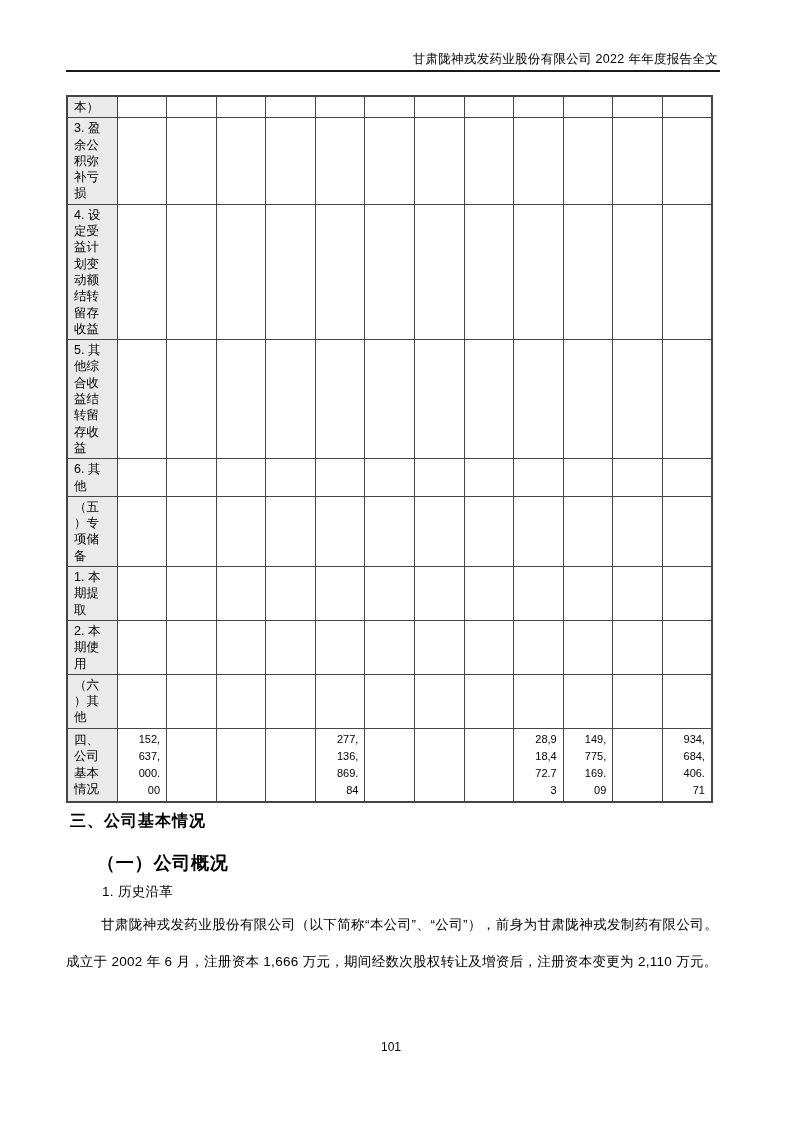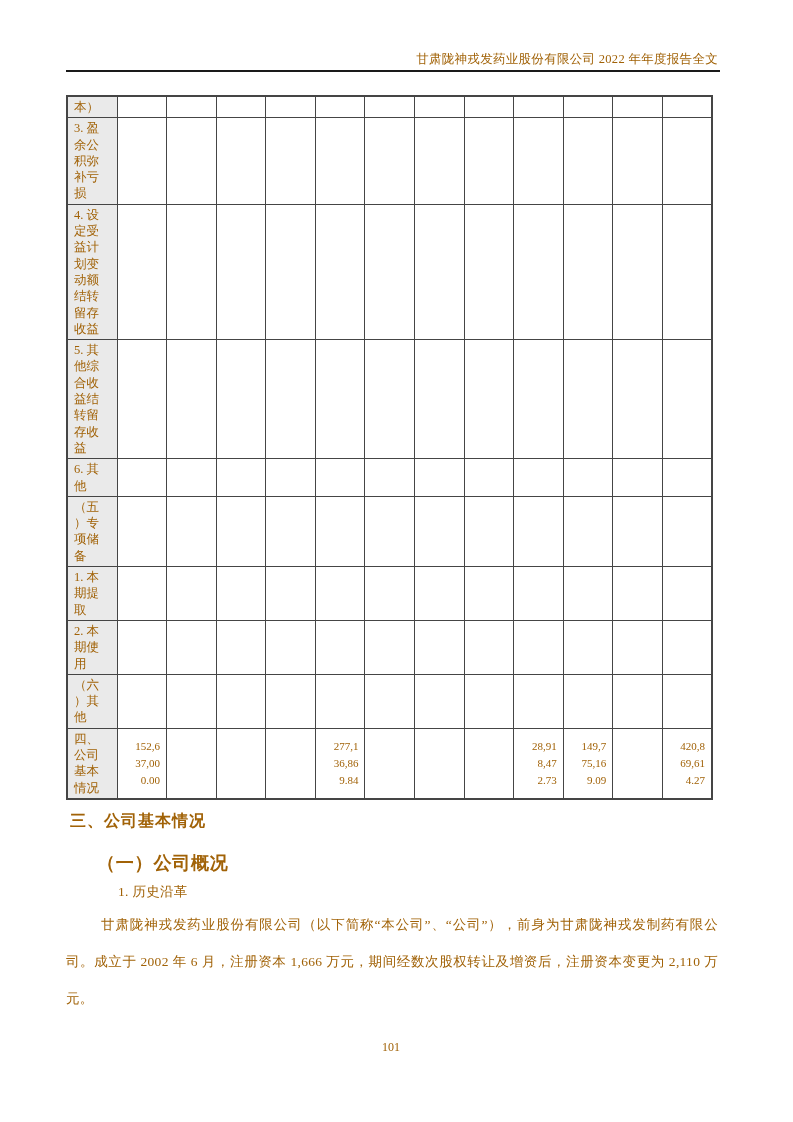--- a/index.html
+++ b/index.html
@@ -2,22 +2,22 @@
 <html style="--label-bg: #eaeaea; --border-color: #454545;"><head>
 <meta charset="utf-8">
 <style>
   * { margin: 0; padding: 0; box-sizing: border-box; }
   html, body { background: #ffffff; }
   .page {
     position: relative;
     width: 793px;
     height: 1122px;
     background: #ffffff;
-    font-family: Liberation Serif, serif;
-    color: #a16207;
+    font-family: Liberation Sans, sans-serif;
+    color: #000000;
     overflow: hidden;
   }
 
   
   .header-title {
     position: absolute;
     top: 51px; left: 66px; width: 652px;
     text-align: right;
     font-size: 12.5px;
     letter-spacing: 0.3px;
@@ -70,21 +70,21 @@
   }
   .sub-heading {
     position: absolute;
     left: 97px; top: 851px;
     font-size: 18px;
     font-weight: bold;
     letter-spacing: 0.8px;
   }
   .item-heading {
     position: absolute;
-    left: 118px; top: 883px;
+    left: 102px; top: 883px;
     font-size: 13.5px;
     letter-spacing: 0.3px;
   }
   .body-paragraph {
     position: absolute;
     left: 66px; top: 906px; width: 652px;
     font-size: 13.5px;
     line-height: 37px;
     text-align: justify;
     text-justify: inter-ideograph;
@@ -266,21 +266,21 @@
           <td class="data-cell"></td>
           <td class="data-cell"></td>
           <td class="data-cell"></td>
           <td class="data-cell">277,136,869.84</td>
           <td class="data-cell"></td>
           <td class="data-cell"></td>
           <td class="data-cell"></td>
           <td class="data-cell">28,918,472.73</td>
           <td class="data-cell">149,775,169.09</td>
           <td class="data-cell"></td>
-          <td class="data-cell">420,869,614.27</td>
+          <td class="data-cell">934,684,406.71</td>
         </tr>
       </tbody>
   </table>
 
   <div class="main-heading">三、公司基本情况</div>
 
   <div class="sub-heading">（一）公司概况</div>
 
   <div class="item-heading">1. 历史沿革</div>
 

